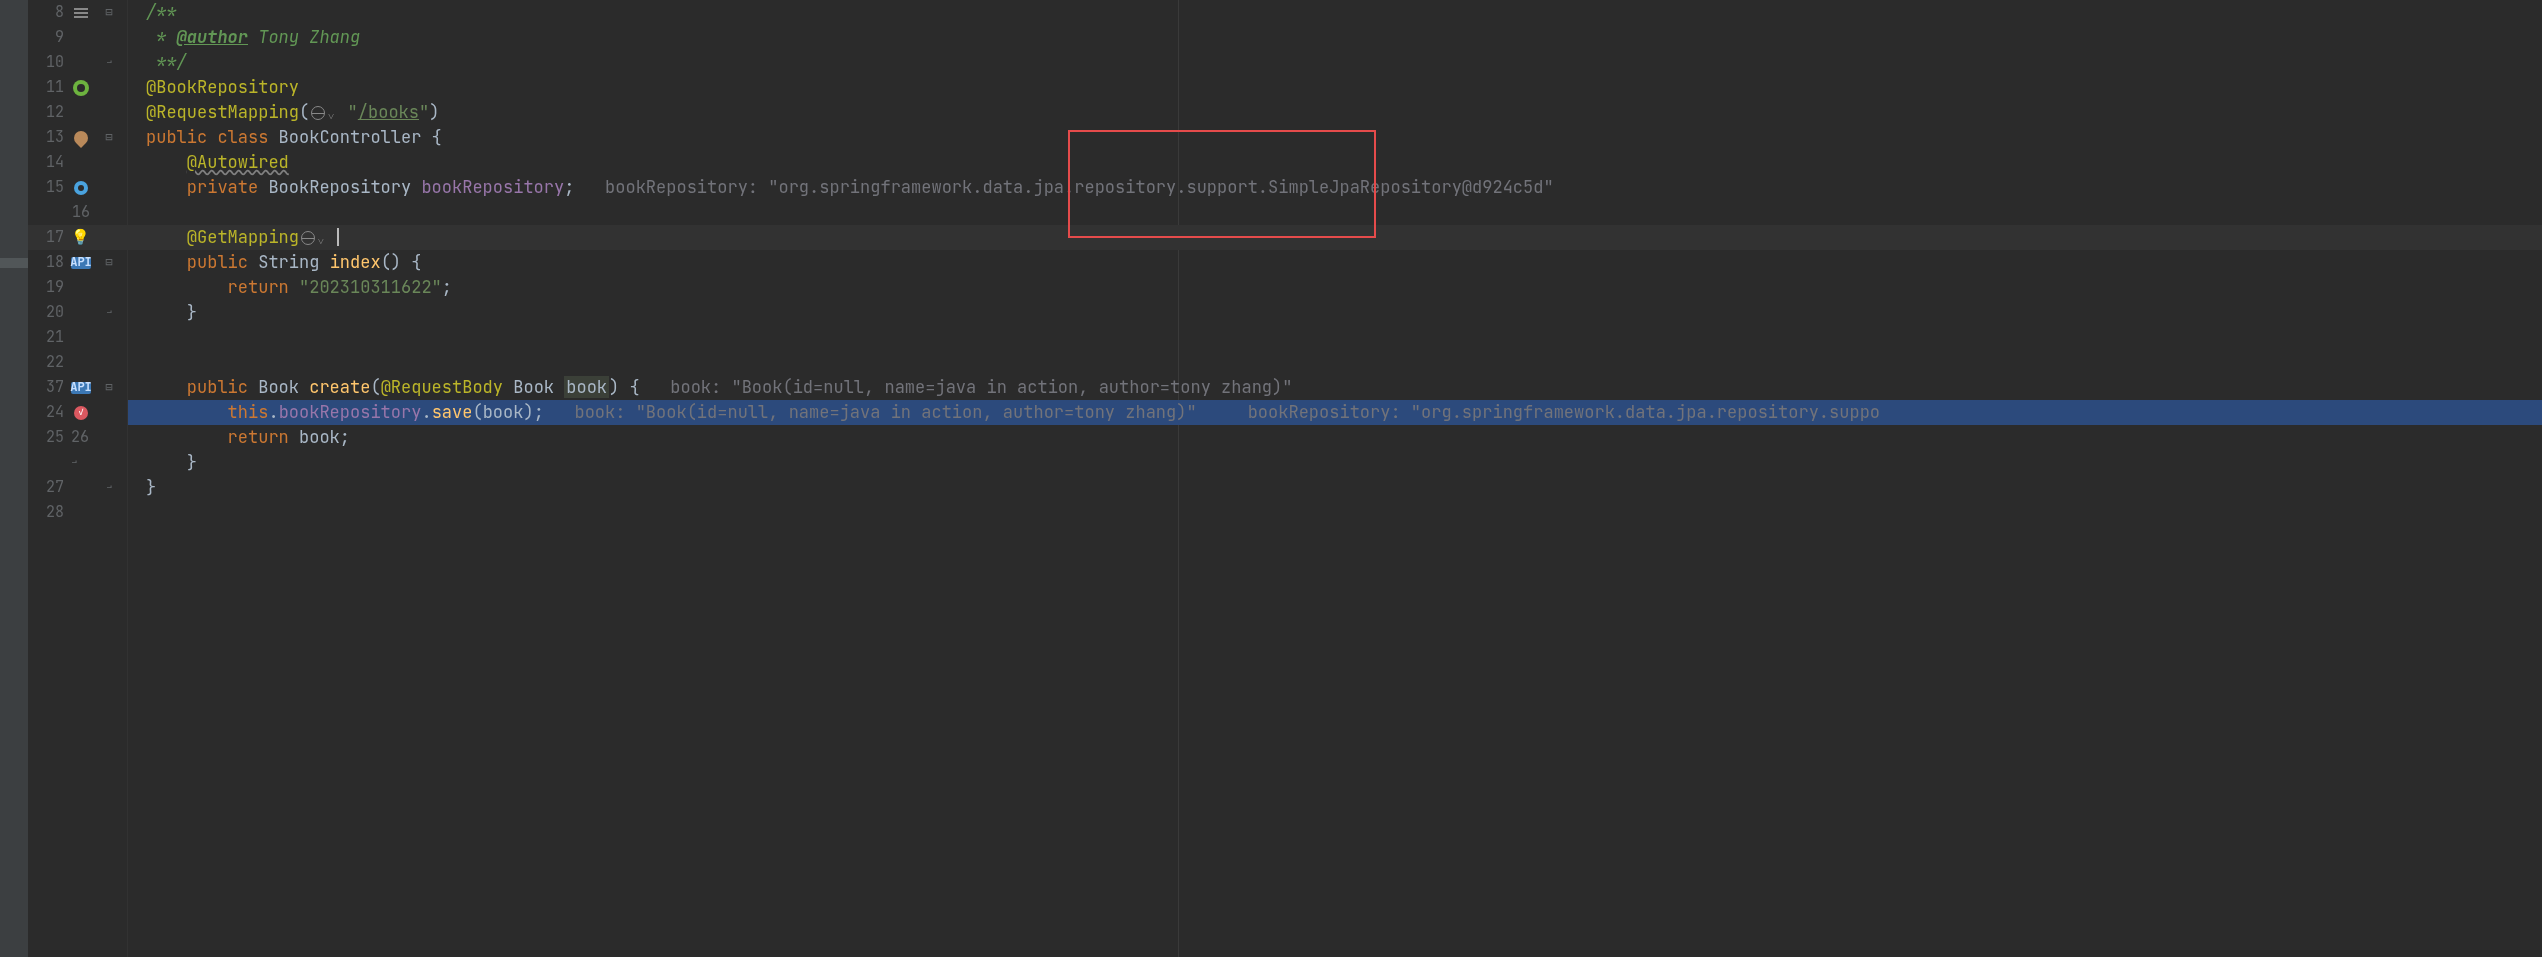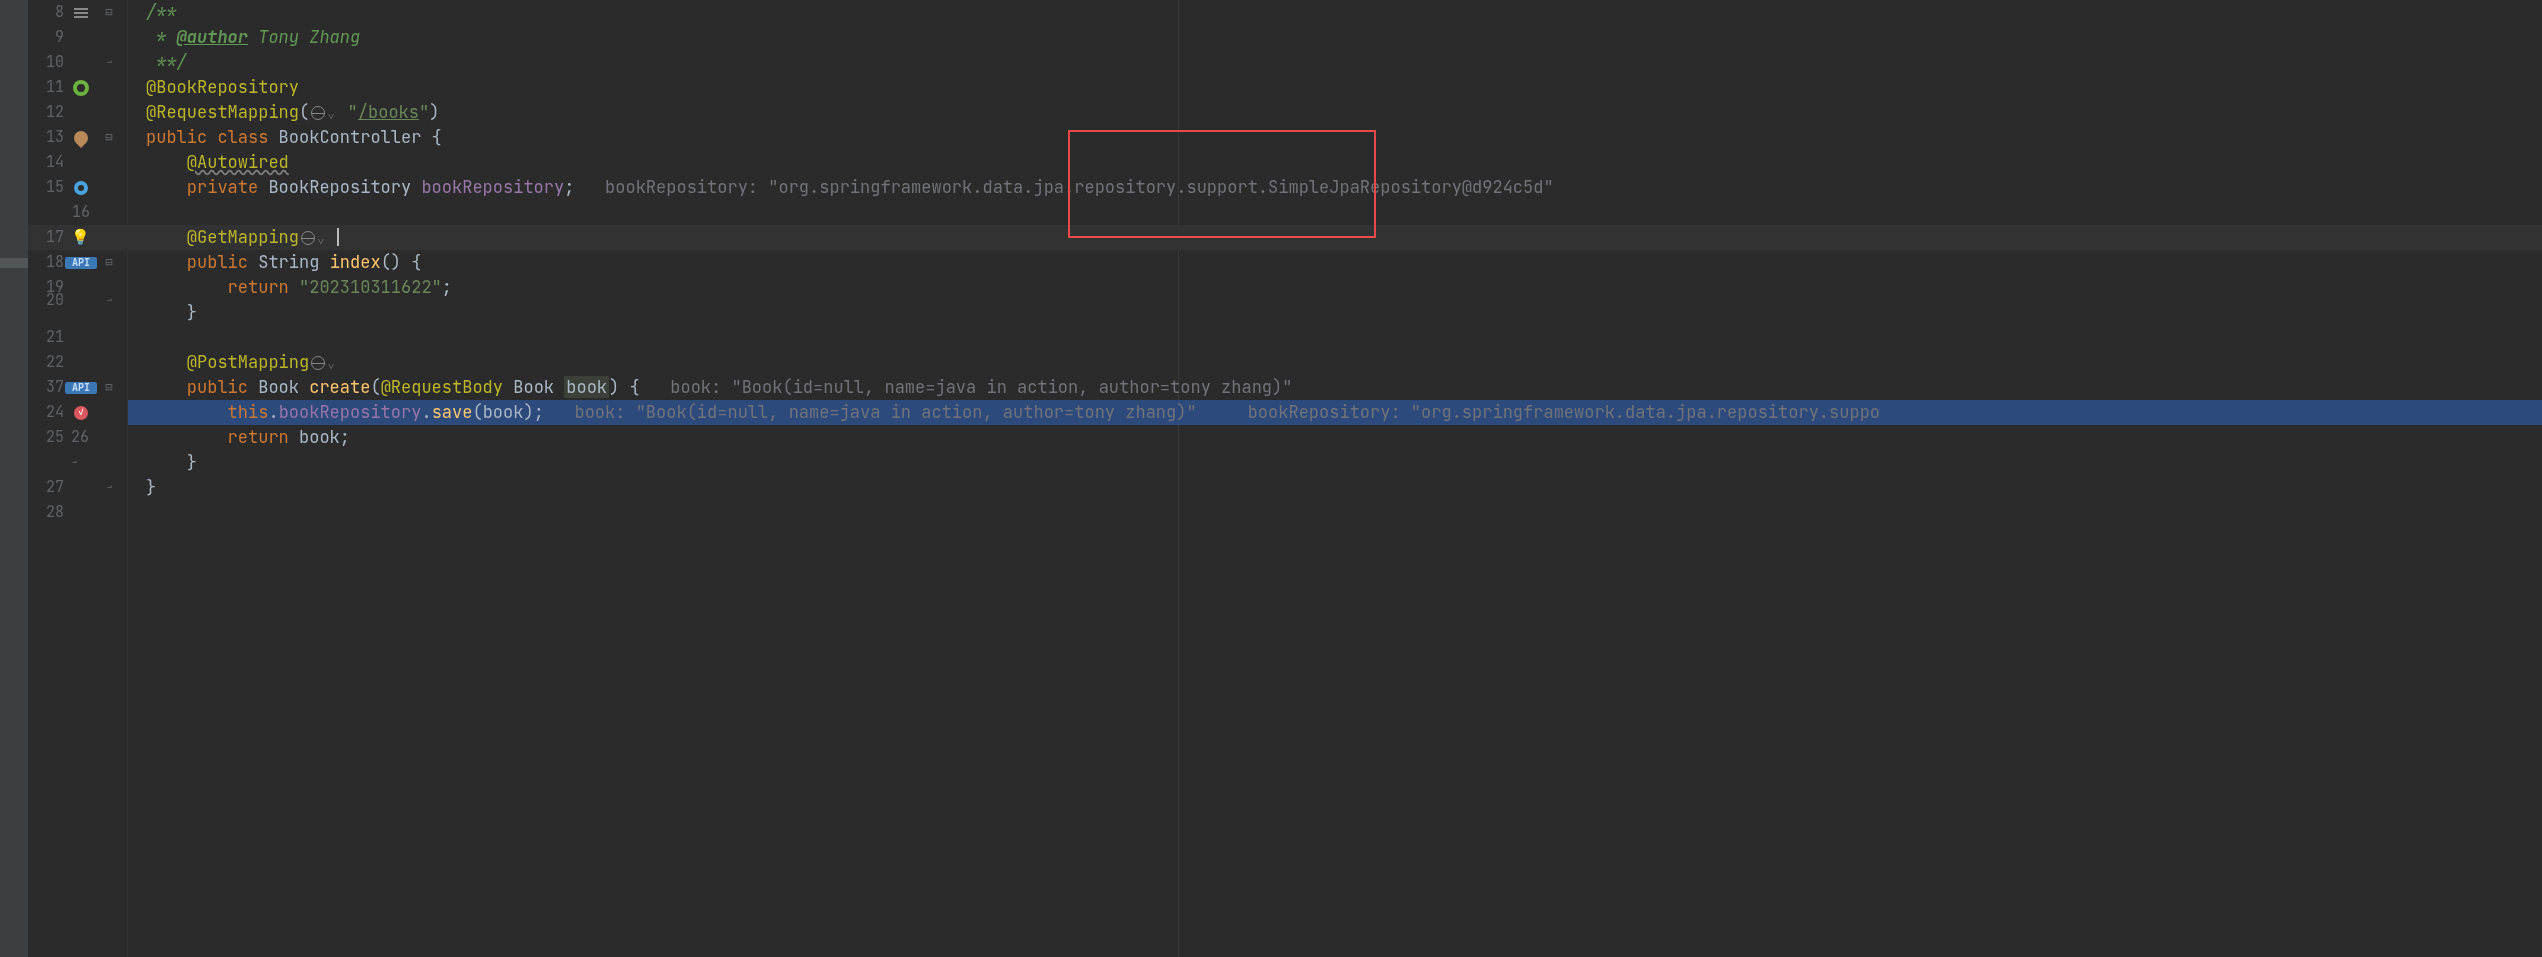--- a/index.html
+++ b/index.html
@@ -162,21 +162,21 @@
     height:108px;
     z-index:20;
   }
 
   
   .gi-spring { width:16px;height:16px;border-radius:50%;background:#6db33f;display:inline-block;position:relative;}
   .gi-spring::after{content:"";position:absolute;inset:4px;border-radius:50%;background:#2b2b2b;}
   .gi-bean { width:14px;height:14px;border-radius:50% 50% 50% 0;background:#b9895a;display:inline-block;transform:rotate(-45deg);}
   .gi-bean2 { width:14px;height:14px;border-radius:50%;background:#4aa3df;display:inline-block;position:relative;}
   .gi-bean2::after{content:"";position:absolute;inset:4px;border-radius:50%;background:#2b2b2b;}
-  .gi-api { display:inline-flex;align-items:center;justify-content:center;width:32px;height:12px;border-radius:2px;background:#3c78b5;color:#c8e0ff;font-size:10px;font-weight:bold;font-style:normal;}
+  .gi-api { display:inline-flex;align-items:center;justify-content:center;width:20px;height:12px;border-radius:2px;background:#3c78b5;color:#c8e0ff;font-size:12px;font-weight:bold;font-style:normal;}
   .gi-bp  { width:14px;height:14px;border-radius:50%;background:#db5860;display:inline-block;position:relative;}
   .gi-bp::after{content:"✓";position:absolute;inset:0;display:flex;align-items:center;justify-content:center;color:#fff;font-size:9px;}
   .gi-fmt { width:14px;height:10px;display:inline-flex;flex-direction:column;justify-content:space-between;}
   .gi-fmt i{height:2px;background:#888;display:block;}
 
   .current-line-bg {
     position:absolute;
     left:0; right:0;
     height:25px;
     background:#323232;
@@ -268,21 +268,21 @@
           <span class="icon-slot">
             <span class="gi-api">API</span>
           </span>
           <span class="fold-slot">⊟</span>
         </div>
         <div class="gutter-line" style="top: 275px;">
           <span class="num">19</span>
           <span class="icon-slot"></span>
           <span class="fold-slot"></span>
         </div>
-        <div class="gutter-line" style="top: 288px;">
+        <div class="gutter-line" style="top: 300px;">
           <span class="num">20</span>
           <span class="icon-slot"></span>
           <span class="fold-slot" style="transform: rotate(180deg);">⌐</span>
         </div>
         <div class="gutter-line" style="top: 325px;">
           <span class="num">21</span>
           <span class="icon-slot"></span>
           <span class="fold-slot"></span>
         </div>
         <div class="gutter-line" style="top: 350px;">
@@ -335,21 +335,20 @@
         <div class="line" style="top: 150px; position: absolute; left: 0px; right: 0px;"><span>    </span><span class="c-annot-wavy">@Autowired</span></div>
         <div class="line" style="top: 125px; position: absolute; left: 0px; right: 0px;"><span class="c-keyword">public class </span><span class="c-type">BookController </span><span class="c-paren">{</span></div>
         <div class="line" style="top: 175px; position: absolute; left: 0px; right: 0px;"><span>    </span><span class="c-keyword">private </span><span class="c-type">BookRepository </span><span class="c-field">bookRepository</span><span class="c-paren">;</span><span class="c-inline">   bookRepository: "org.springframework.data.jpa.repository.support.SimpleJpaRepository@d924c5d"</span></div>
         <div class="line" style="top: 200px; position: absolute; left: 0px; right: 0px;"></div>
         <div class="current-line-bg" style="top: 225px;"></div>
         <div class="line" style="top: 225px; position: absolute; left: 0px; right: 0px;"><span>    </span><span class="c-annot">@GetMapping</span><span class="globe-icn"></span><span>  </span><span class="cursor-mark"></span></div>
         <div class="line" style="top: 250px; position: absolute; left: 0px; right: 0px;"><span>    </span><span class="c-keyword">public </span><span class="c-type">String </span><span class="c-method">index</span><span class="c-paren">() {</span></div>
         <div class="line" style="top: 275px; position: absolute; left: 0px; right: 0px;"><span>        </span><span class="c-keyword">return </span><span class="c-string">"202310311622"</span><span class="c-paren">;</span></div>
         <div class="line" style="top: 300px; position: absolute; left: 0px; right: 0px;"><span>    </span><span class="c-paren">}</span></div>
         <div class="line" style="top: 325px; position: absolute; left: 0px; right: 0px;"></div>
-        <div class="line" style="top: 350px; position: absolute; left: 0px; right: 0px;"><span>    </span><span class="c-annot">@PostMapping</span><span class="globe-icn"></span><span>  </span></div>
         <div class="line" style="top: 375px; position: absolute; left: 0px; right: 0px;"><span>    </span><span class="c-keyword">public </span><span class="c-type">Book </span><span class="c-method">create</span><span class="c-paren">(</span><span class="c-annot">@RequestBody </span><span class="c-type">Book </span><span class="c-param-hl">book</span><span class="c-paren">) {</span><span class="c-inline">   book: "Book(id=null, name=java in action, author=tony zhang)"</span></div>
         <div class="line exec-line" style="top: 400px; position: absolute; left: 0px; right: 0px;"><span>        </span><span class="c-keyword">this</span><span class="c-paren">.</span><span class="c-field">bookRepository</span><span class="c-paren">.</span><span class="c-method">save</span><span class="c-paren">(book);</span><span class="c-inline">   book: "Book(id=null, name=java in action, author=tony zhang)"     bookRepository: "org.springframework.data.jpa.repository.suppo</span></div>
         <div class="line" style="top: 425px; position: absolute; left: 0px; right: 0px;"><span>        </span><span class="c-keyword">return </span><span class="c-paren">book;</span></div>
         <div class="line" style="top: 450px; position: absolute; left: 0px; right: 0px;"><span>    </span><span class="c-paren">}</span></div>
         <div class="line" style="top: 475px; position: absolute; left: 0px; right: 0px;"><span class="c-paren">}</span></div>
         <div class="line" style="top: 500px; position: absolute; left: 0px; right: 0px;"></div>
       </div>
 
   </div>
 </div>

